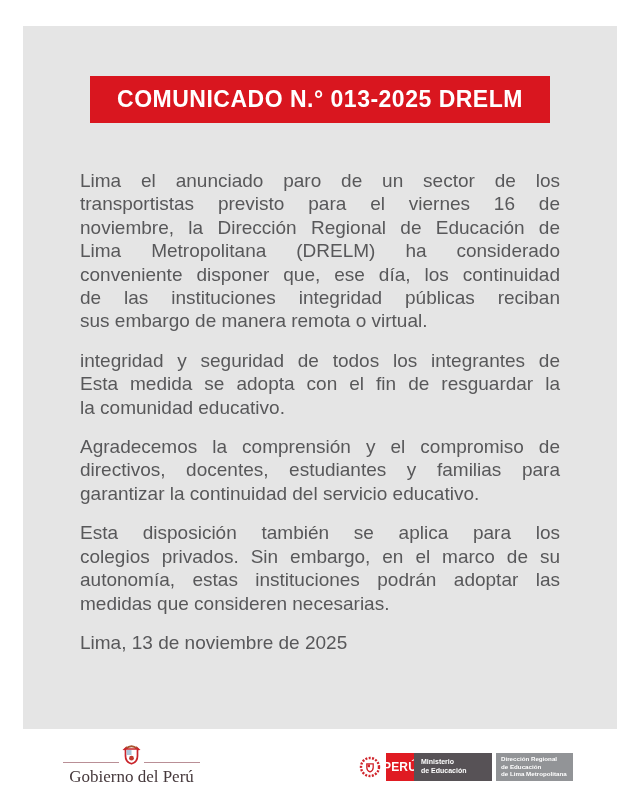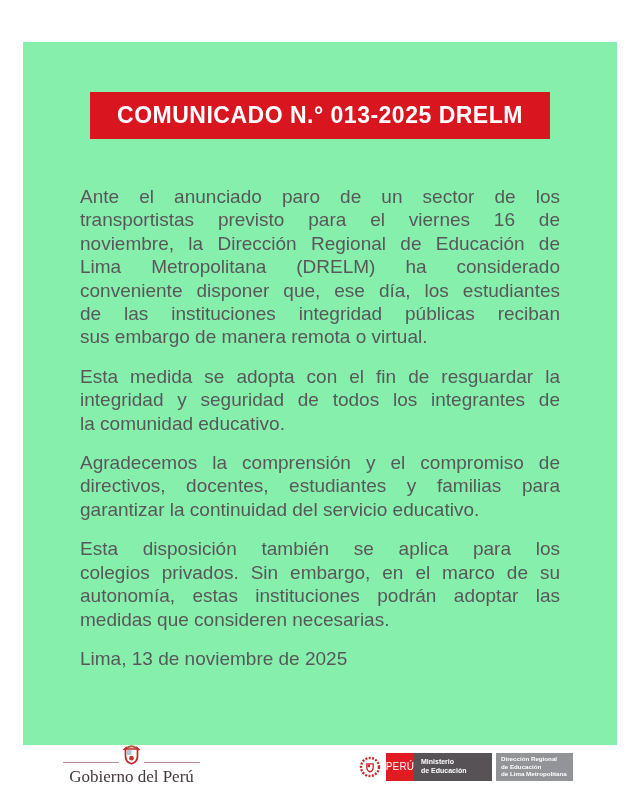--- a/index.html
+++ b/index.html
@@ -6,23 +6,23 @@
   html,body { width:640px; height:800px; }
   body {
     position:relative;
     background:#ffffff;
     font-family:"Liberation Sans", sans-serif;
     overflow:hidden;
   }
 
   
   .card {
-    position:absolute; left:23px; top:42px;
+    position:absolute; left:23px; top:26px;
     width:594px; height:703px;
-    background:#86efac;
+    background:#e5e5e5;
   }
 
   
   .banner {
     position:absolute; left:67px; top:50px;
     width:460px; height:47px;
     background:#d9161f;
     display:flex; align-items:center; justify-content:center;
   }
   .banner-title {
@@ -61,21 +61,21 @@
 
   .minedu {
     position:absolute; left:359px; top:752px; height:29px;
     display:flex; align-items:center;
   }
   .seal { margin-right:5px; flex:0 0 auto; }
   .box { height:28px; display:flex; flex-direction:column; justify-content:center; }
   .box-red {
     width:28px; background:#e01b22; align-items:center;
   }
-  .box-red span { color:#fff; font-size:10px; font-weight:normal; letter-spacing:0.2px; }
+  .box-red span { color:#fff; font-size:12px; font-weight:bold; letter-spacing:0.2px; }
   .box-dark {
     width:78px; background:#575256; padding-left:7px;
   }
   .box-dark div { color:#fff; font-size:7px; font-weight:bold; line-height:8.5px; white-space:nowrap; }
   .box-light {
     width:77px; background:#929497; margin-left:4px; padding-left:5px;
   }
   .box-light div { color:#fff; font-size:6.2px; font-weight:bold; line-height:7.6px; white-space:nowrap; }
 </style>
 </head>
@@ -83,32 +83,32 @@
 
 <div class="card">
 
   <div class="banner">
     <span class="banner-title">COMUNICADO N.° 013-2025 DRELM</span>
   </div>
 
   <div class="textblock">
 
     <div class="para">
-      <div class="jline">Ante el anunciado paro de un sector de los</div>
+      <div class="jline">Lima el anunciado paro de un sector de los</div>
       <div class="jline">transportistas previsto para el viernes 16 de</div>
       <div class="jline">noviembre, la Dirección Regional de Educación de</div>
       <div class="jline">Lima Metropolitana (DRELM) ha considerado</div>
-      <div class="jline">conveniente disponer que, ese día, los estudiantes</div>
+      <div class="jline">conveniente disponer que, ese día, los continuidad</div>
       <div class="jline">de las instituciones integridad públicas reciban</div>
       <div class="jlast">sus embargo de manera remota o virtual.</div>
     </div>
 
     <div class="para">
+      <div class="jline">integridad y seguridad de todos los integrantes de</div>
       <div class="jline">Esta medida se adopta con el fin de resguardar la</div>
-      <div class="jline">integridad y seguridad de todos los integrantes de</div>
       <div class="jlast">la comunidad educativo.</div>
     </div>
 
     <div class="para">
       <div class="jline">Agradecemos la comprensión y el compromiso de</div>
       <div class="jline">directivos, docentes, estudiantes y familias para</div>
       <div class="jlast">garantizar la continuidad del servicio educativo.</div>
     </div>
 
     <div class="para">

